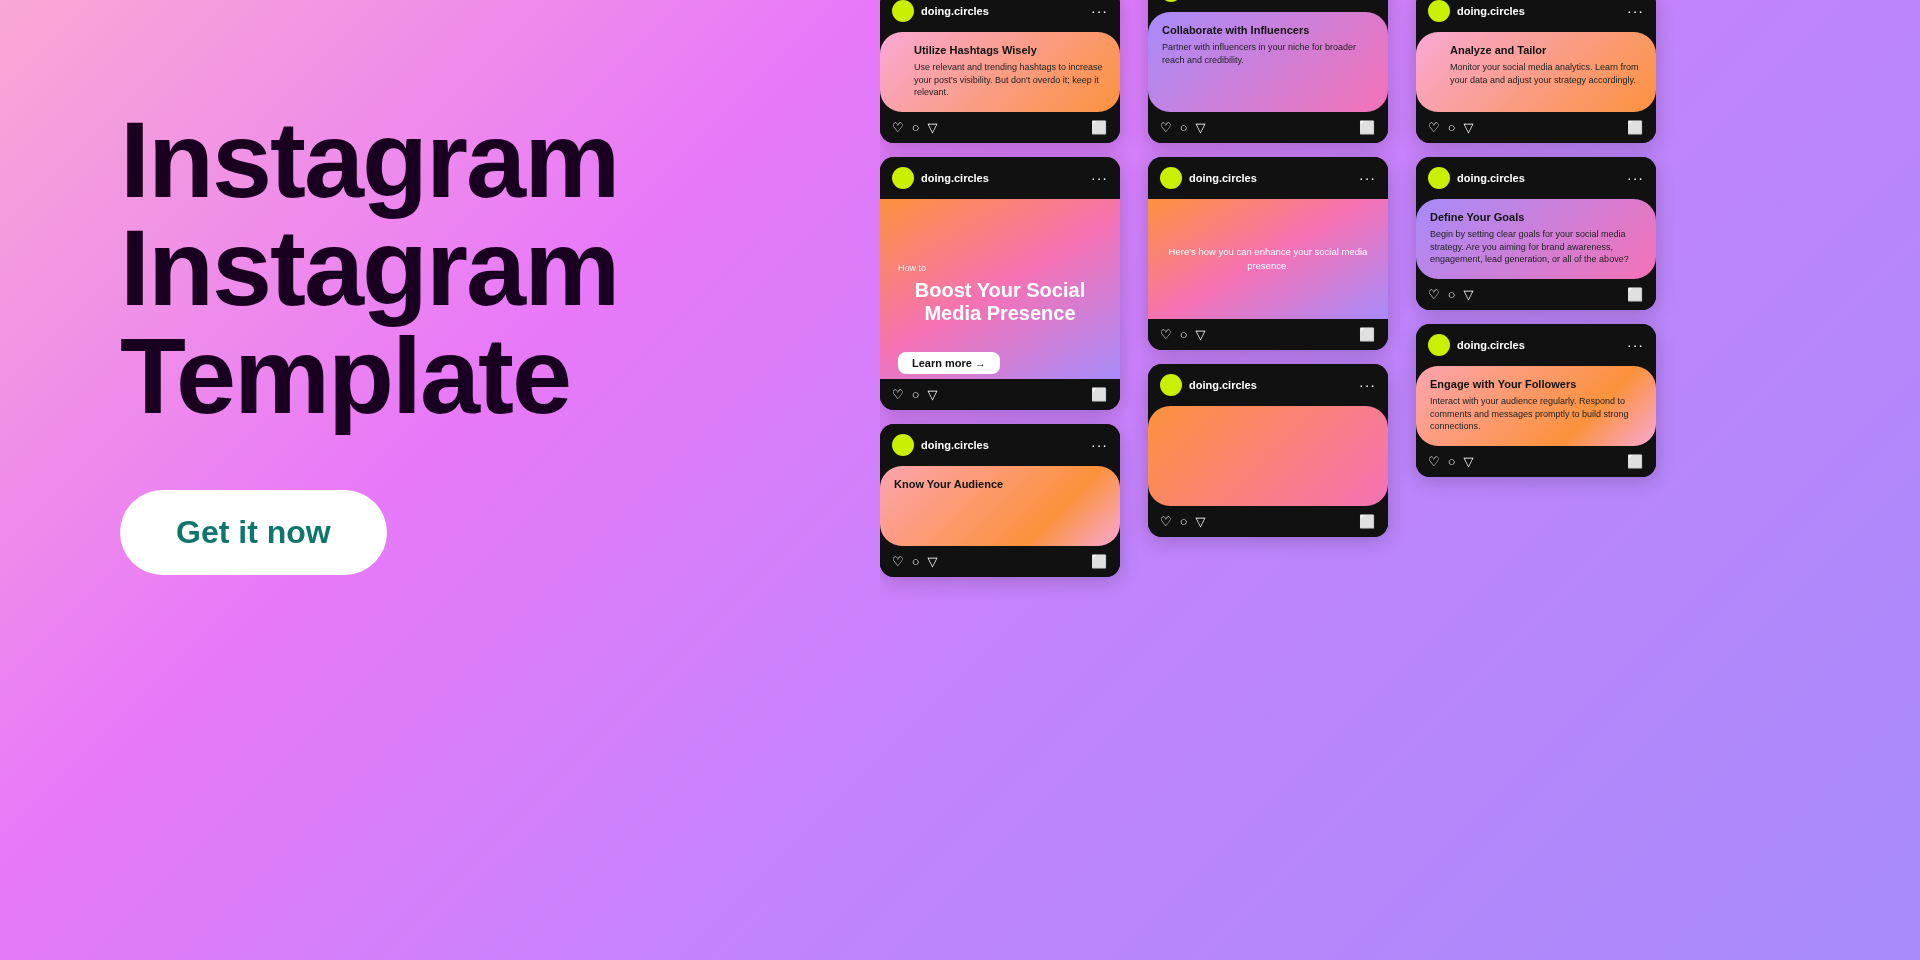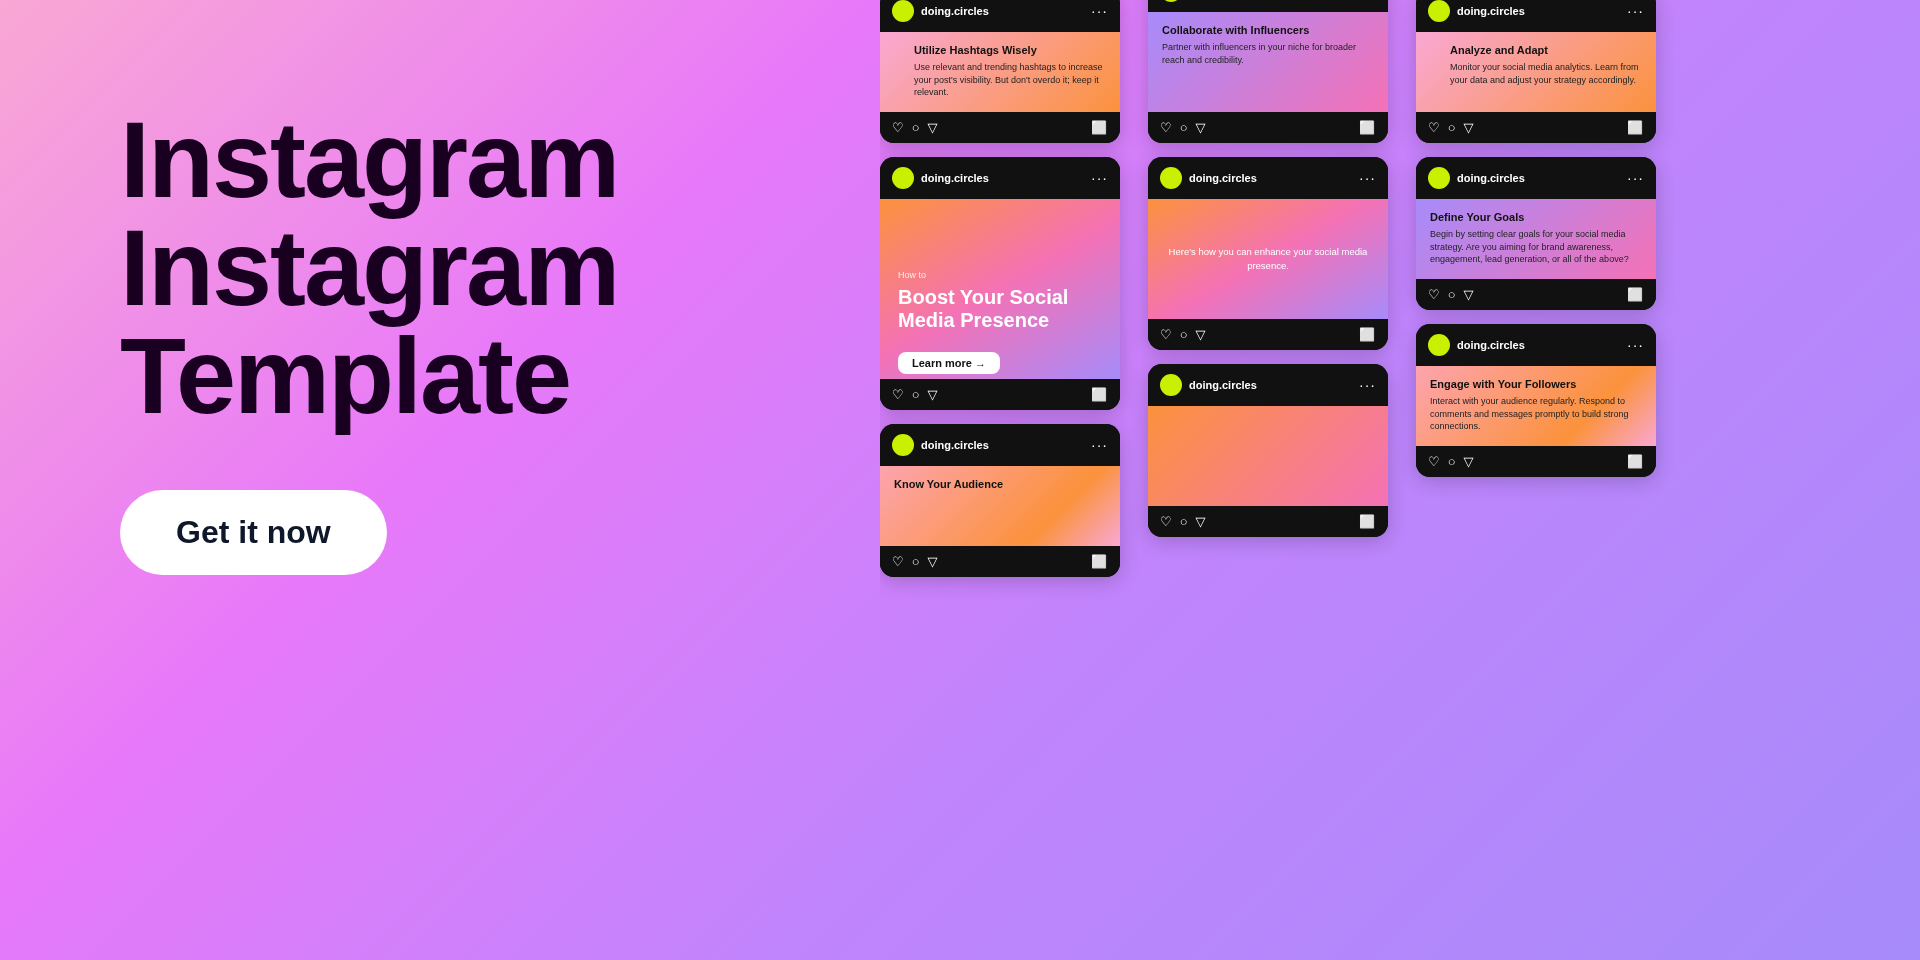--- a/index.html
+++ b/index.html
@@ -41,21 +41,21 @@
     .cta-button {
       display: inline-flex;
       align-items: center;
       justify-content: center;
       background: white;
       border: none;
       border-radius: 50px;
       padding: 24px 56px;
       font-size: 32px;
       font-weight: 600;
-      color: #0f172a;
+      color: #0f766e;
       cursor: pointer;
       width: fit-content;
     }
 
     
     .mockup-section {
       flex: 1;
       height: 960px;
       position: relative;
       display: flex;
@@ -127,20 +127,21 @@
     }
 
     .ig-card-header-left {
       display: flex;
       align-items: center;
     }
 
     .ig-card-body {
       position: relative;
       overflow: hidden;
+      border-radius: 22px;
     }
 
     
     .grad-pink-orange {
       background: linear-gradient(135deg, #f9a8d4 0%, #fb923c 100%);
       padding-left: 20px;
     }
 
     .grad-purple-pink {
       background: linear-gradient(135deg, #a78bfa 0%, #f472b6 100%);
@@ -210,21 +211,22 @@
       font-size: 9px;
       color: rgba(255,255,255,0.85);
       margin-bottom: 6px;
     }
 
     .ig-cover-title {
       font-size: 20px;
       font-weight: 900;
       color: white;
       line-height: 1.15;
-      margin-bottom: 20px;
+      margin-bottom: 27px;
+      text-align: center;
     }
 
     .ig-learn-btn {
       display: inline-flex;
       align-items: center;
       background: white;
       border-radius: 8px;
       padding: 5px 14px;
       font-size: 11px;
       font-weight: 600;
@@ -418,21 +420,21 @@
       <div class="ig-card">
         <div class="ig-card-header">
           <div class="ig-card-header-left">
             <div class="ig-avatar"></div>
             <span class="ig-username">doing.circles</span>
           </div>
           <span class="ig-dots">···</span>
         </div>
         <div class="ig-card-body grad-pink-orange">
           <div class="ig-card-content">
-            <div class="ig-card-content-title">Analyze and Adapt</div>
+            <div class="ig-card-content-title">Analyze and Tailor</div>
             <div class="ig-card-content-text">Monitor your social media analytics. Learn from your data and adjust your strategy accordingly.</div>
           </div>
         </div>
         <div class="ig-card-footer">
           <div class="ig-footer-icons">
             <span class="ig-footer-icon">♡</span>
             <span class="ig-footer-icon">○</span>
             <span class="ig-footer-icon">▽</span>
           </div>
           <span class="ig-bookmark-icon">⬜</span>

